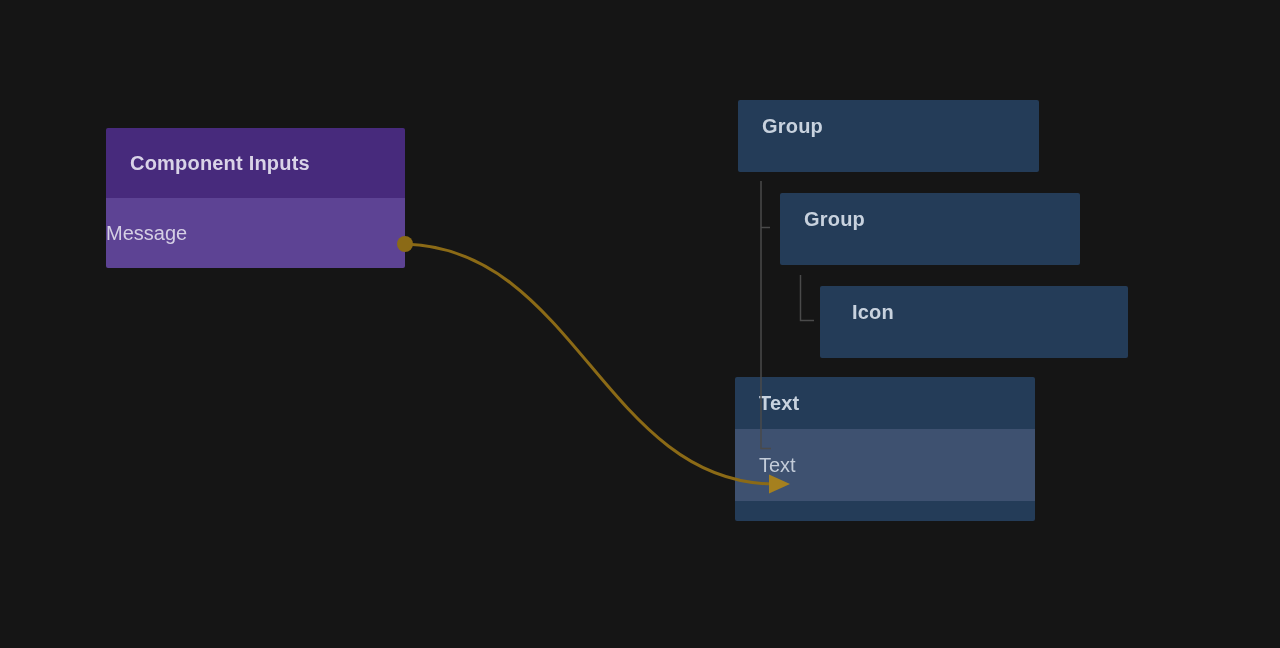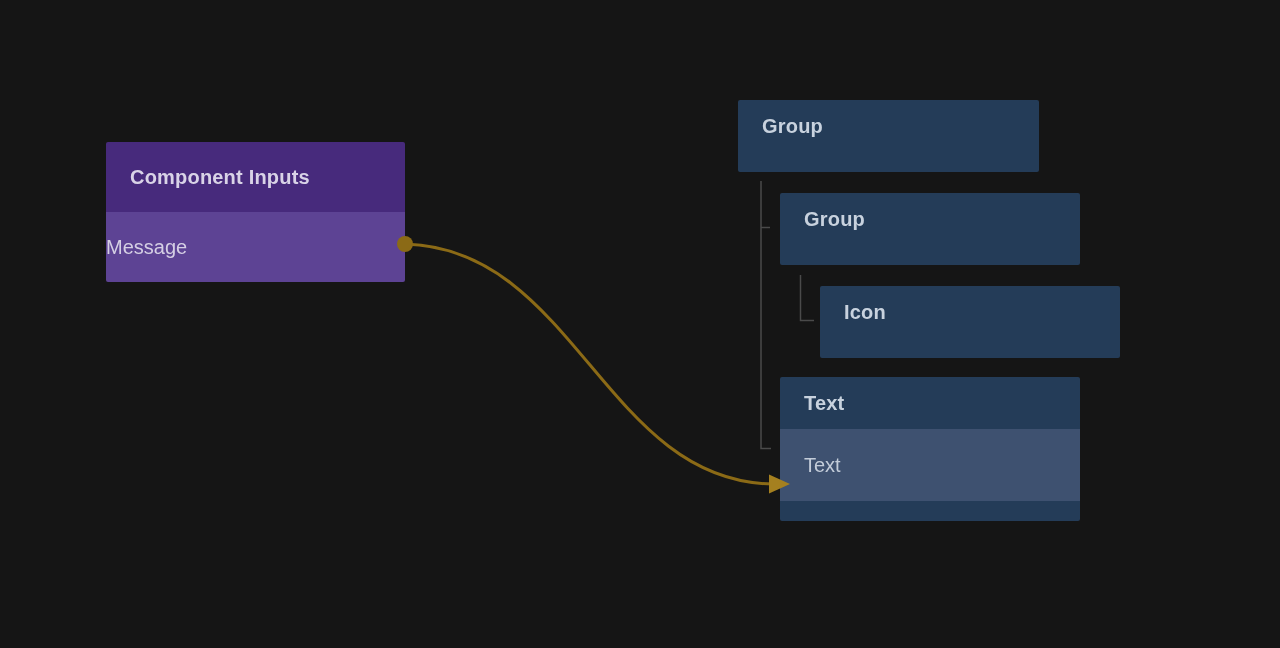--- a/index.html
+++ b/index.html
@@ -19,21 +19,21 @@
     position: absolute;
     border-radius: 2px;
     overflow: hidden;
   }
   .node-row {
     display: flex;
     align-items: center;
     box-sizing: border-box;
   }
   
-  .ci-node { left: 106px; top: 142px; width: 299px; }
+  .ci-node { left: 106px; top: 128px; width: 299px; }
   .ci-header {
     height: 70px;
     background: #472A7C;
     padding-left: 24px;
     font-size: 20px;
     font-weight: 700;
     color: #D9D3E7;
     letter-spacing: 0.2px;
   }
   .ci-output-row {
@@ -57,22 +57,22 @@
   .tree-sub-row {
     height: 72px;
     padding-left: 24px;
     font-size: 20px;
     font-weight: 400;
     color: #C3CCD9;
     background: #3E5170;
   }
   .n-group1 { left: 738px; top: 100px; width: 301px; height: 72px; }
   .n-group2 { left: 780px; top: 193px; width: 300px; height: 72px; }
-  .n-icon   { left: 820px; top: 286px; width: 300px; height: 72px; }
-  .n-text   { left: 780px; top: 377px; width: 300px; height: 144px; }
+  .n-icon   { left: 820px; top: 286px; width: 300px; height: 72px; padding-left: 8px; }
+  .n-text   { left: 735px; top: 377px; width: 300px; height: 144px; }
   
   .wire-layer {
     position: absolute;
     left: 0; top: 0;
     width: 1280px;
     height: 648px;
     pointer-events: none;
     z-index: 5;
   }
   .wire-layer .clickable { pointer-events: auto; cursor: pointer; }

